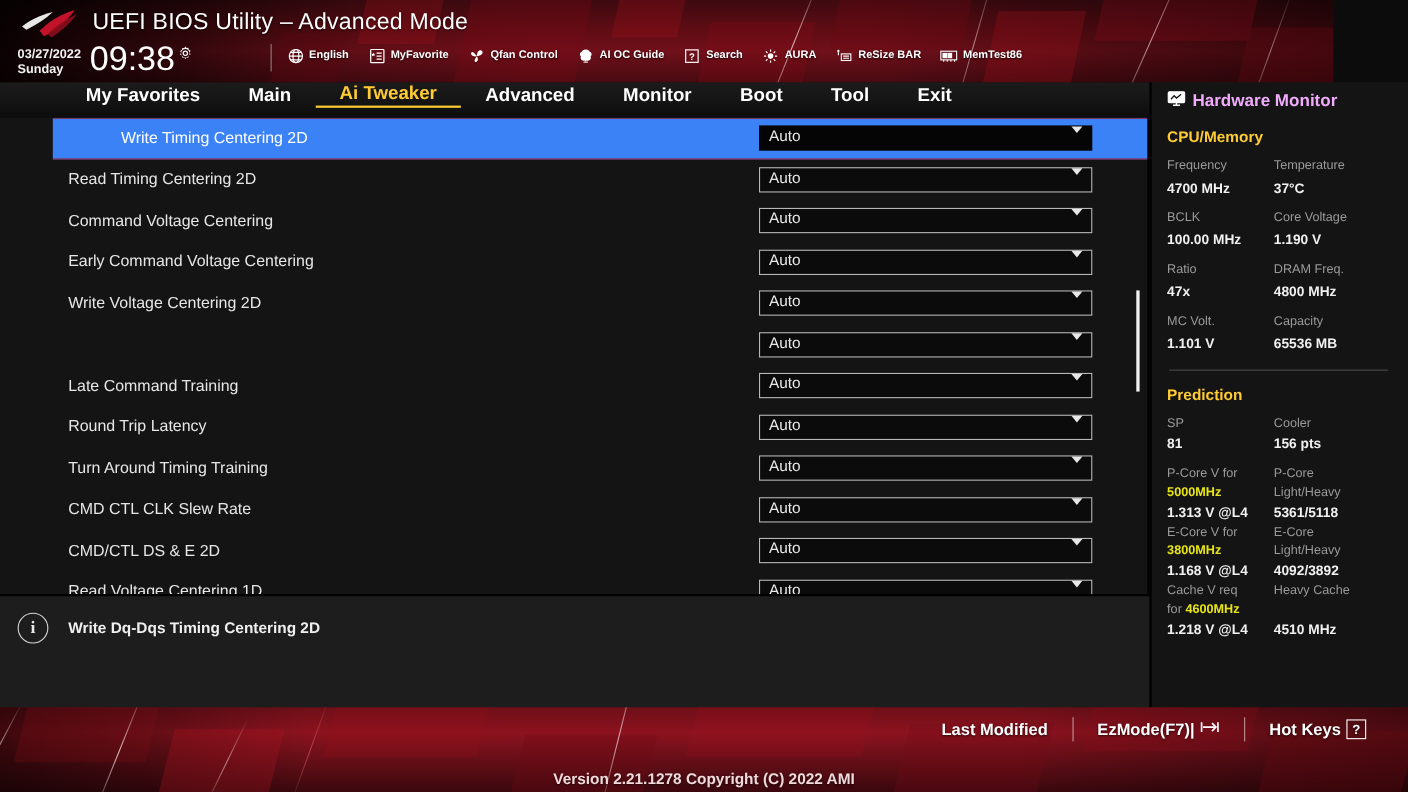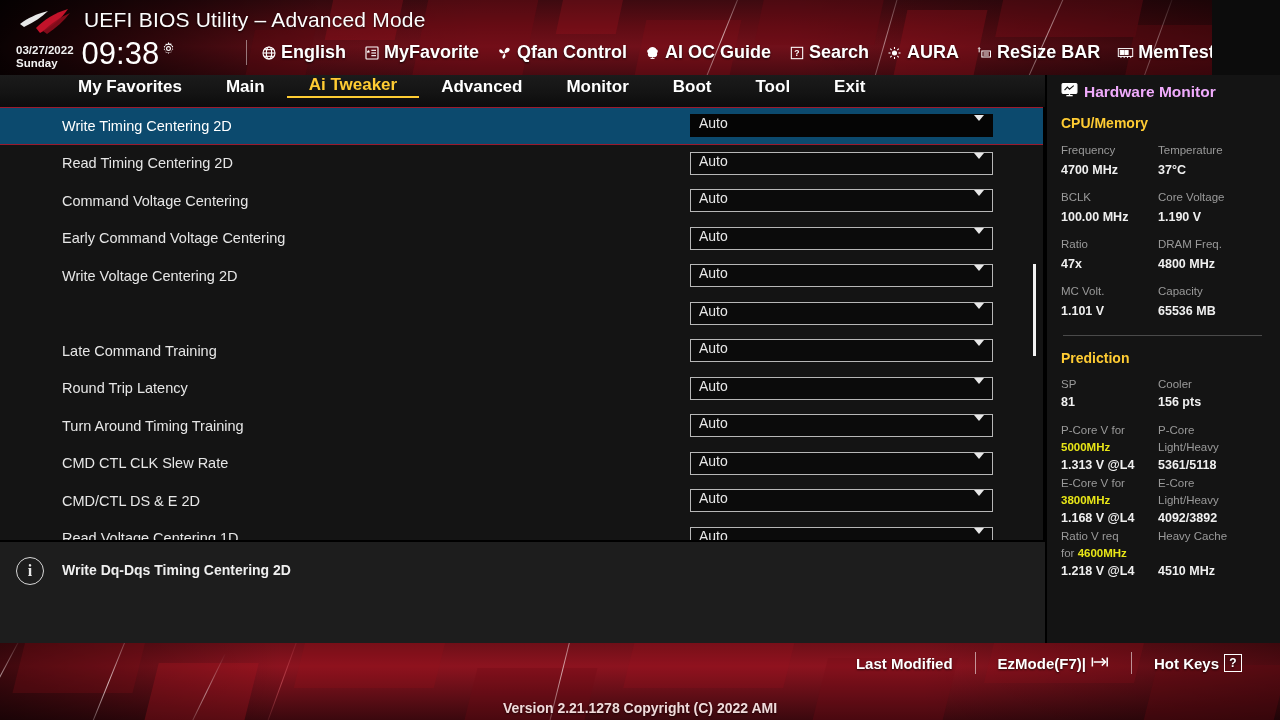--- a/index.html
+++ b/index.html
@@ -39,21 +39,21 @@
     text-shadow: 0 1px 2px rgba(0,0,0,.7);
   }
   .datetime { position: absolute; left: 16px; top: 38px; display: flex; align-items: flex-end; }
   .dt-date { font-size: 11.5px; line-height: 13px; color: #f2f2f2; font-weight: 700; }
   .dt-day  { font-size: 11.5px; line-height: 13px; color: #f2f2f2; font-weight: 700; }
   .dt-clock { font-size: 31px; color: #fff; margin-left: 8px; letter-spacing: 0px; font-weight: 400; line-height: 32px; }
   .dt-gear { width: 15px; height: 15px; margin-left: 2px; align-self: flex-start; margin-top: 3px; }
   .hdr-sep { position:absolute; left: 246px; top: 40px; width:1px; height:25px; background: rgba(255,255,255,.45); }
   .toolbar { position: absolute; left: 260px; top: 42px; display: flex; align-items: center; gap: 0px; }
   .tb-item { display: flex; align-items: center; gap: 4px; padding: 0 9px 0 0; margin-right: 8px; cursor: pointer; }
-  .tb-item span.lbl { font-size: 18px; color: #fff; font-weight: 700; white-space: nowrap; text-shadow: 0 1px 2px rgba(0,0,0,.8); }
+  .tb-item span.lbl { font-size: 10px; color: #fff; font-weight: 700; white-space: nowrap; text-shadow: 0 1px 2px rgba(0,0,0,.8); }
   .tb-ico { width: 17px; height: 17px; flex: 0 0 17px; display:flex; align-items:center; justify-content:center; }
   .tb-ico svg { display:block; }
 
   
   .nav {
     position: absolute; left: 0; top: 75px; width: 1280px; height: 32px;
     background: linear-gradient(180deg, #1b1b1b 0%, #141414 55%, #0c0c0c 100%);
     display: flex; align-items: flex-start;
   }
   .nav-inner { display: flex; align-items: center; gap: 0; padding-left: 56px; }
@@ -67,22 +67,23 @@
   .content {
     position: absolute; left: 0; top: 107px; width: 1045px; height: 433px;
     background: #141414; overflow: hidden;
   }
   .rows { position: relative; }
   .row {
     position: relative; height: 37.5px; display: flex; align-items: center;
     padding-left: 62px; padding-right: 50px;
   }
   .row.selected {
-    background: #0c4a6e;
+    background: #3b82f6;
     box-shadow: inset 0 1px 0 #9b1a2e, inset 0 -1px 0 #9b1a2e;
+    margin-left: 48px;
   }
   .row-label { font-size: 14.5px; color: #e6e6e6; font-weight: 400; flex: 1 1 auto; }
   .row.selected .row-label { color: #ffffff; }
   .ddl {
     position: absolute; right: 52px; width: 303px; height: 23px;
     border: 1px solid #b7b7b7; background: #0b0b0b;
     display: flex; padding: 0 8px;
   }
   .row.selected .ddl { border-color: transparent; background: #050505; }
   .ddl .val { font-size: 14px; color: #e8e8e8; flex: 1 1 auto; }
@@ -471,21 +472,21 @@
       <div class="pk"><span>P-Core V for</span><br><span class="hl">5000MHz</span></div>
       <div class="pk"><span>P-Core</span><br><span>Light/Heavy</span></div>
       <div class="pv">1.313 V @L4</div>
       <div class="pv">5361/5118</div>
 
       <div class="pk"><span>E-Core V for</span><br><span class="hl">3800MHz</span></div>
       <div class="pk"><span>E-Core</span><br><span>Light/Heavy</span></div>
       <div class="pv">1.168 V @L4</div>
       <div class="pv">4092/3892</div>
 
-      <div class="pk"><span>Ratio V req</span><br><span>for</span> <span class="hl">4600MHz</span></div>
+      <div class="pk"><span>Cache V req</span><br><span>for</span> <span class="hl">4600MHz</span></div>
       <div class="pk">Heavy Cache</div>
       <div class="pv">1.218 V @L4</div>
       <div class="pv">4510 MHz</div>
     </div>
   </div>
 
   <div class="footer">
     <div class="ftr-blocks">
       <i style="left:20px;top:-10px;width:120px;height:60px;background:rgba(130,14,24,.55);"></i>
       <i style="left:150px;top:20px;width:100px;height:70px;"></i>

